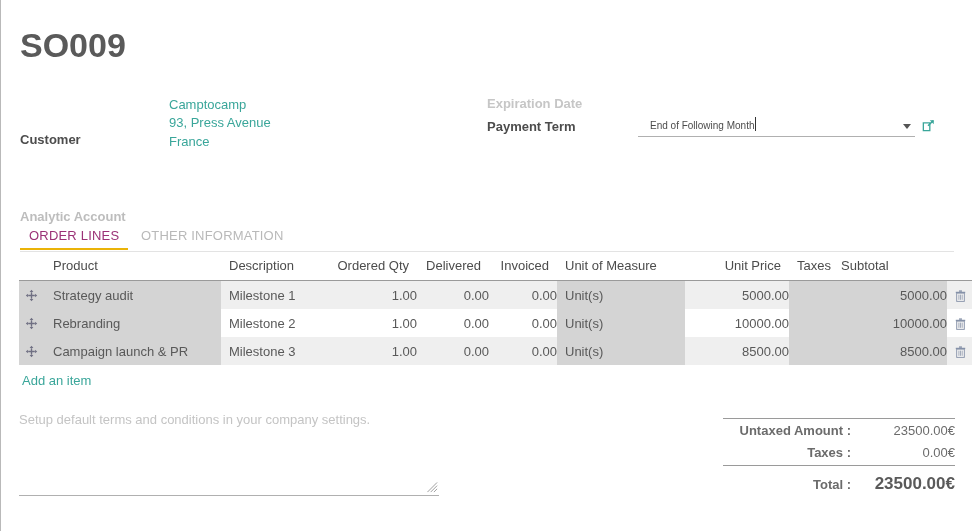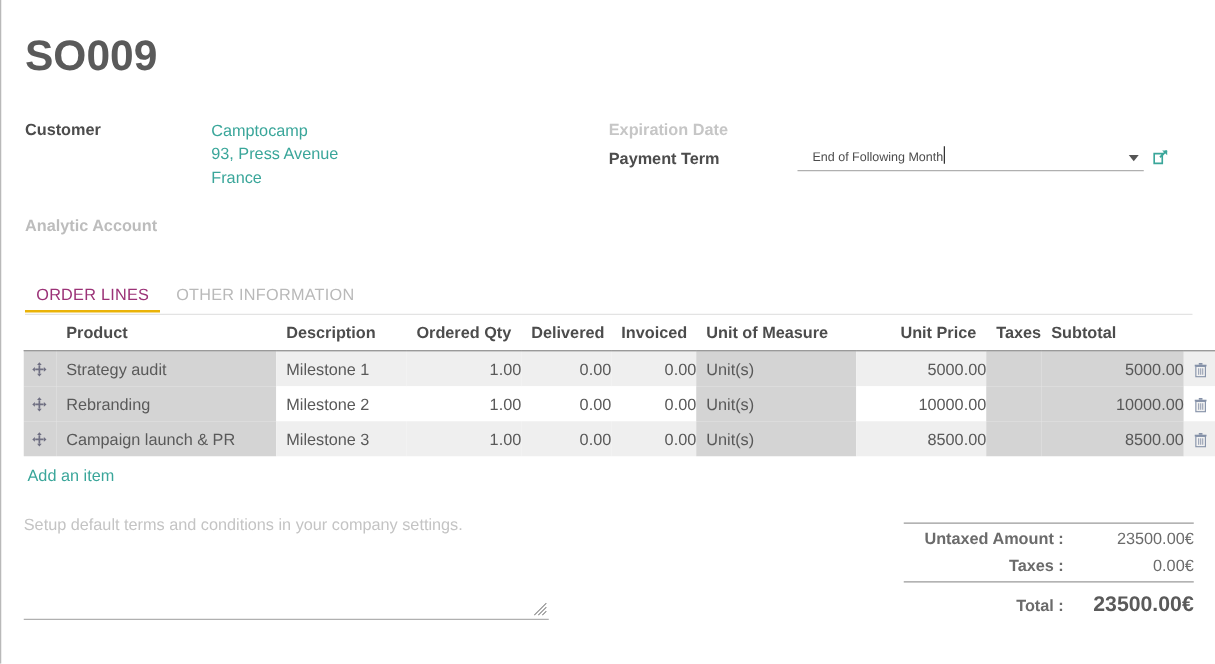--- a/index.html
+++ b/index.html
@@ -37,20 +37,21 @@
   }
 
   
   .hdr-left-label {
     position: absolute;
     left: 19px;
     font-size: 13px;
     font-weight: bold;
     color: #4c4c4c;
     white-space: nowrap;
+    margin-top: 36px;
   }
   .hdr-left-label.muted {
     font-weight: bold;
     color: #bdbdbd;
   }
   .customer-label { top: 96px; }
   .analytic-label { top: 173px; }
 
   .customer-value {
     position: absolute;
@@ -158,21 +159,21 @@
     position: absolute;
     left: 18px;
     top: 252px;
     width: 954px;
     border-collapse: collapse;
     font-size: 13px;
     table-layout: fixed;
   }
   table.lines th {
     font-size: 13px;
-    font-weight: bold;
+    font-weight: normal;
     color: #4c4c4c;
     padding: 6px 8px 7px 8px;
     border-bottom: 1px solid #9a9a9a;
     background: #ffffff;
     white-space: nowrap;
   }
   table.lines td {
     padding: 7px 0 6px 8px;
     color: #595959;
     white-space: nowrap;

